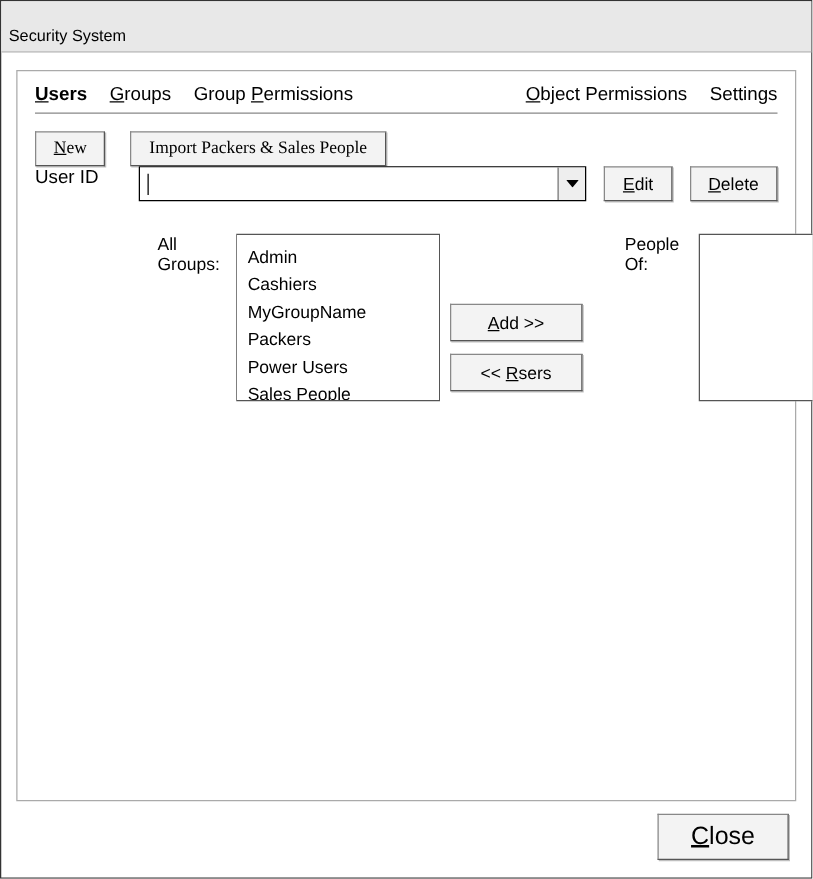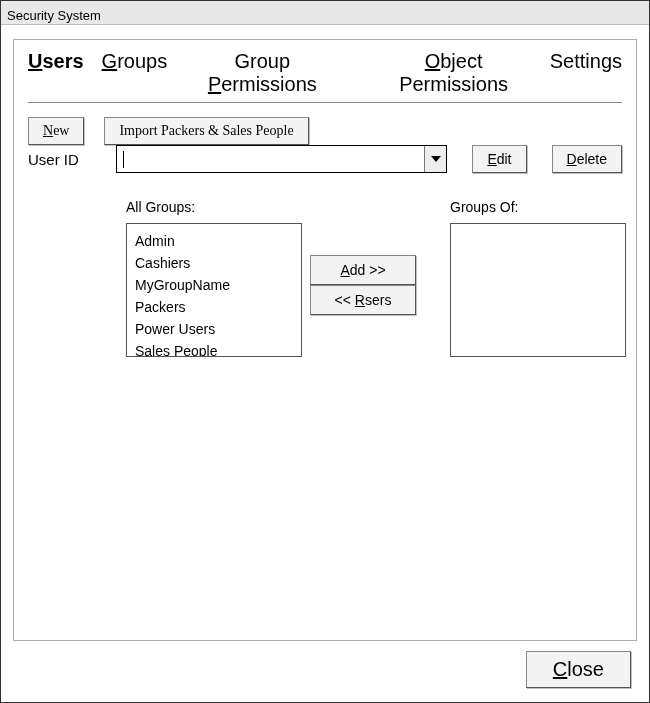--- a/index.html
+++ b/index.html
@@ -16,21 +16,21 @@
   .window {
     width: 650px;
     height: 703px;
     border: 1px solid #333;
     background: linear-gradient(to bottom, #e8e8e8 0, #e8e8e8 24px, #fff 24px);
     display: flex;
     flex-direction: column;
   }
   .titlebar {
     height: 24px;
-    padding: 7px 6px;
+    padding: 20px 6px;
     font-size: 13px;
     color: #000;
     background: #e8e8e8;
     border-bottom: 1px solid #bbb;
   }
   .content-wrap {
     flex: 1;
     padding: 14px 12px 10px 12px;
     display: flex;
     flex-direction: column;
@@ -46,24 +46,23 @@
   .tabbar {
     display: flex;
     align-items: baseline;
     gap: 18px;
     border-bottom: 1px solid #888;
     padding-bottom: 6px;
     margin-bottom: 14px;
   }
   .tabbar .spacer { flex: 1; }
   .tab {
-    font-size: 20px;
+    font-size: 15px;
     cursor: pointer;
     color: #000;
-    text-align: center;
   }
   .tab.active { font-weight: bold; }
   .mn { text-decoration: underline; }
   .toolbar {
     display: flex;
     gap: 20px;
     font-family: Liberation Serif, serif;
   }
   .btn {
     background: #f3f3f3;
@@ -71,22 +70,21 @@
     border-right-color: #555;
     border-bottom-color: #555;
     padding: 5px 14px;
     font-family: inherit;
     font-size: 14px;
     cursor: pointer;
     box-shadow: 1px 1px 0 rgba(0,0,0,0.25);
   }
   .row-userid {
     display: flex;
-    align-items: center;
-    gap: 25px;
+    gap: 14px;
     margin-bottom: 26px;
   }
   .row-userid .lbl {
     font-size: 15px;
     width: 70px;
   }
   .combo {
     display: flex;
     border: 1px solid #000;
     height: 28px;
@@ -109,21 +107,21 @@
     align-items: center;
     justify-content: center;
     cursor: pointer;
   }
   .combo .drop svg { display: block; }
   .groups-area {
     display: flex;
     gap: 8px;
     padding-left: 80px;
   }
-  .col { display: flex; flex-direction: column; padding-left: 18px; }
+  .col { display: flex; flex-direction: row; padding-left: 18px; }
   .col .col-label {
     font-size: 14px;
     margin-bottom: 8px;
   }
   .listbox {
     border: 1px solid #555;
     width: 176px;
     height: 134px;
     padding: 6px 8px;
     background: #fff;
@@ -132,20 +130,21 @@
   .listbox .item {
     font-size: 14px;
     line-height: 22px;
     cursor: pointer;
   }
   .mid-buttons {
     display: flex;
     flex-direction: column;
     justify-content: flex-start;
     padding-top: 56px;
+    gap: 10px;
     width: 106px;
   }
   .mid-buttons .btn {
     width: 106px;
     text-align: center;
     padding: 6px 4px;
   }
   .footer {
     display: flex;
     justify-content: flex-end;
@@ -214,21 +213,21 @@
             <div class="item">Sales People</div>
           </div>
         </div>
 
         <div class="mid-buttons">
           <button class="btn"><span class="mn">A</span><span>dd &gt;&gt;</span></button>
           <button class="btn"><span>&lt;&lt; </span><span class="mn">R</span><span>sers</span></button>
         </div>
 
         <div class="col" style="margin-left:8px">
-          <span class="col-label">Groups Of:</span>
+          <span class="col-label">People Of:</span>
           <div class="listbox"></div>
         </div>
       </div>
 
     </div>
 
     <div class="footer">
       <button class="btn"><span class="mn">C</span><span>lose</span></button>
     </div>
   </div>

